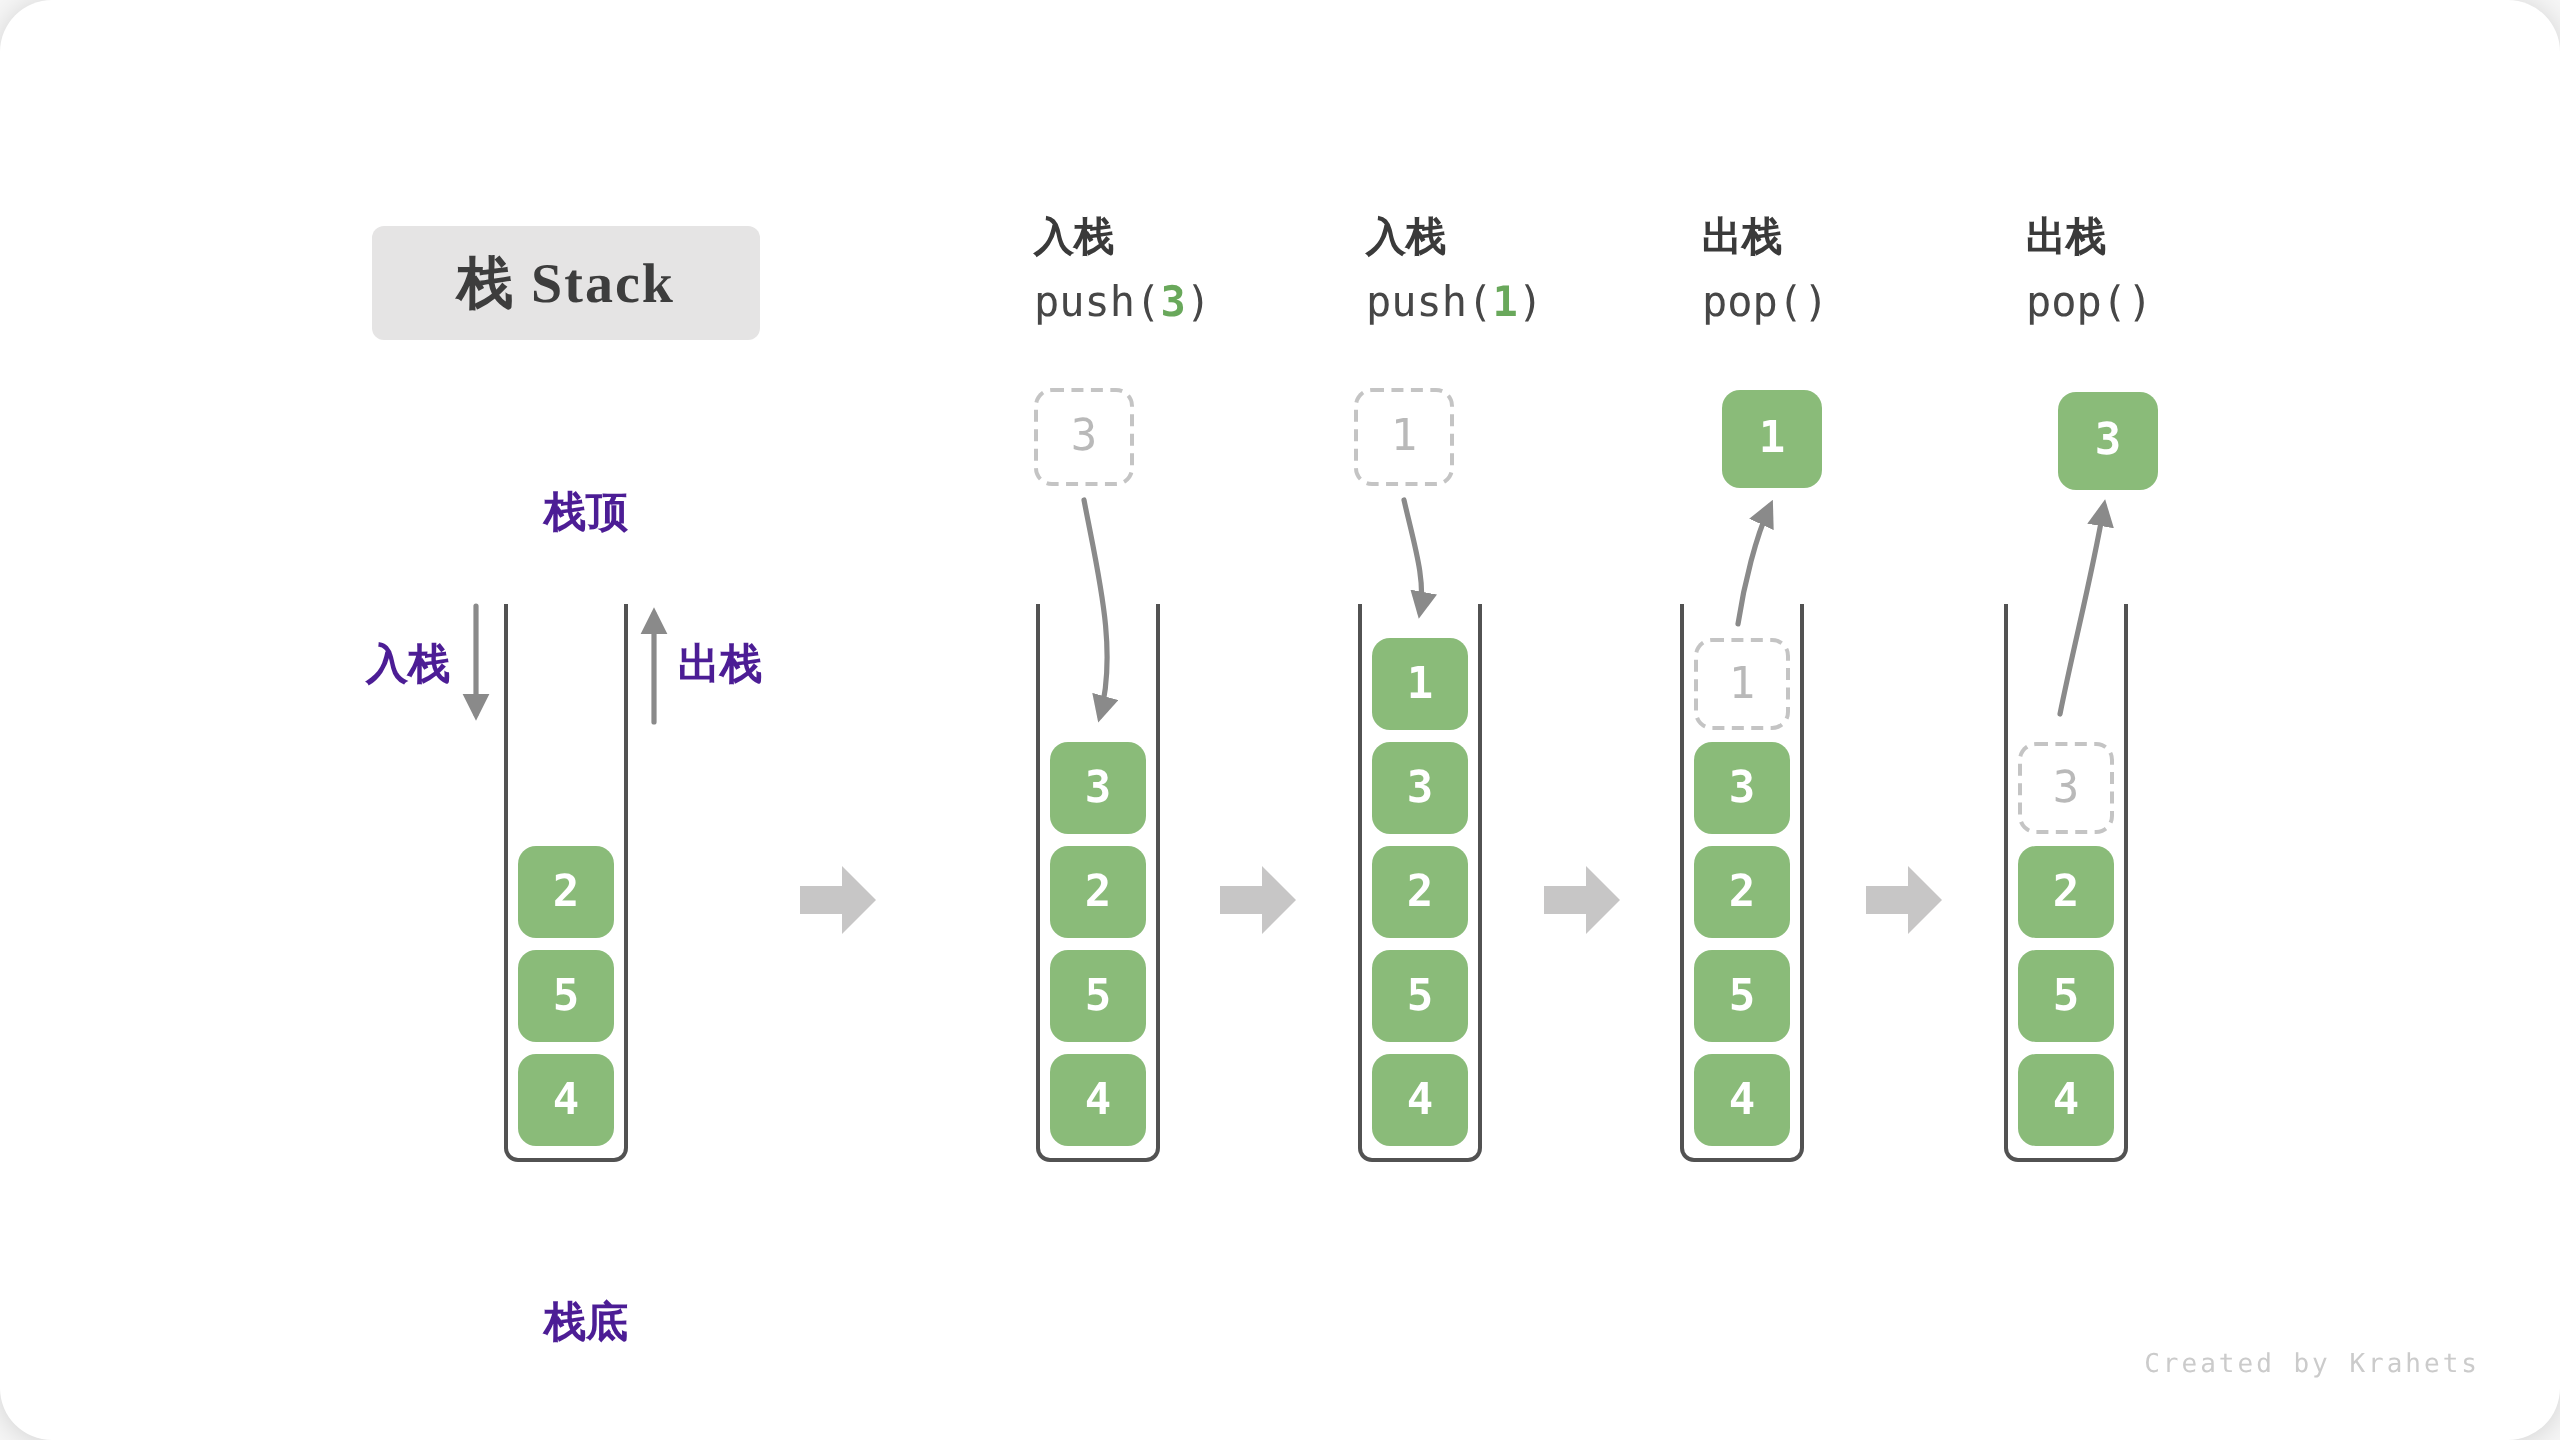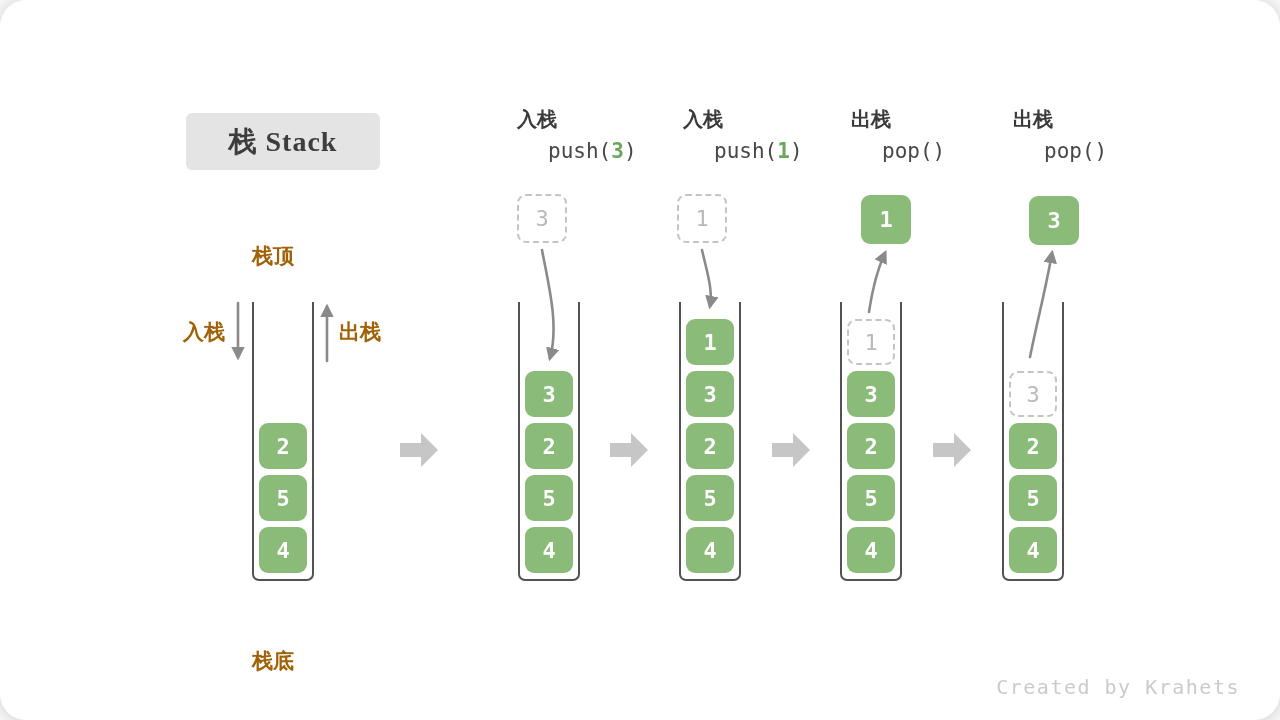--- a/index.html
+++ b/index.html
@@ -16,29 +16,29 @@
   .title-badge {
     left:186px; top:113px; width:194px; height:57px;
     background:#e5e4e4; border-radius:6px;
     display:flex; align-items:center; justify-content:center;
     font-family:Liberation Serif, serif;
     font-size:28px; font-weight:600; color:#3d3d3d; letter-spacing:1px;
   }
 
   
   .cn-label {
-    font-size:21px; font-weight:700; color:#a16207; text-align:left;
+    font-size:21px; font-weight:700; color:#4c1d95; text-align:right;
   }
 
   
   .col-header { top:106px; line-height:27px; }
   .col-header .op { font-size:20px; font-weight:600; color:#3a3a3a; }
   .col-header .code {
     margin-top:5px; font-family:"DejaVu Sans Mono", monospace;
-    font-size:21px; color:#474747; font-weight:500;margin-left:31px;
+    font-size:21px; color:#474747; font-weight:500;
   }
   .col-header .code .arg { color:var(--arg-green,#69a85b); font-weight:700; }
 
   
   .well {
     top:302px; width:62px; height:279px;
     border-left:2px solid #525252; border-right:2px solid #525252;
     border-bottom:2px solid #525252; border-radius:0 0 7px 7px;
     display:flex; flex-direction:column; justify-content:flex-end;
     align-items:center; gap:6px; padding-bottom:6px;
@@ -55,21 +55,21 @@
     background:transparent; border:2px dashed #c4c4c4; border-radius:9px;
     display:flex; align-items:center; justify-content:center;
     font-family:"DejaVu Sans Mono", monospace;
     font-size:22px; font-weight:500; color:#b9b9b9;
   }
   .float { position:absolute; width:50px; height:49px; }
 
   .watermark {
     right:40px; top:675px;
     font-family:"DejaVu Sans Mono", monospace;
-    font-size:20px; letter-spacing:1.5px; color:#cbcbcb;
+    font-size:13px; letter-spacing:1.5px; color:#cbcbcb;
   }
 
   svg.overlay { position:absolute; inset:0; pointer-events:none; }
 </style>
 </head>
 <body>
 
 <div class="card">
 
   <div class="abs title-badge">栈 Stack</div>

